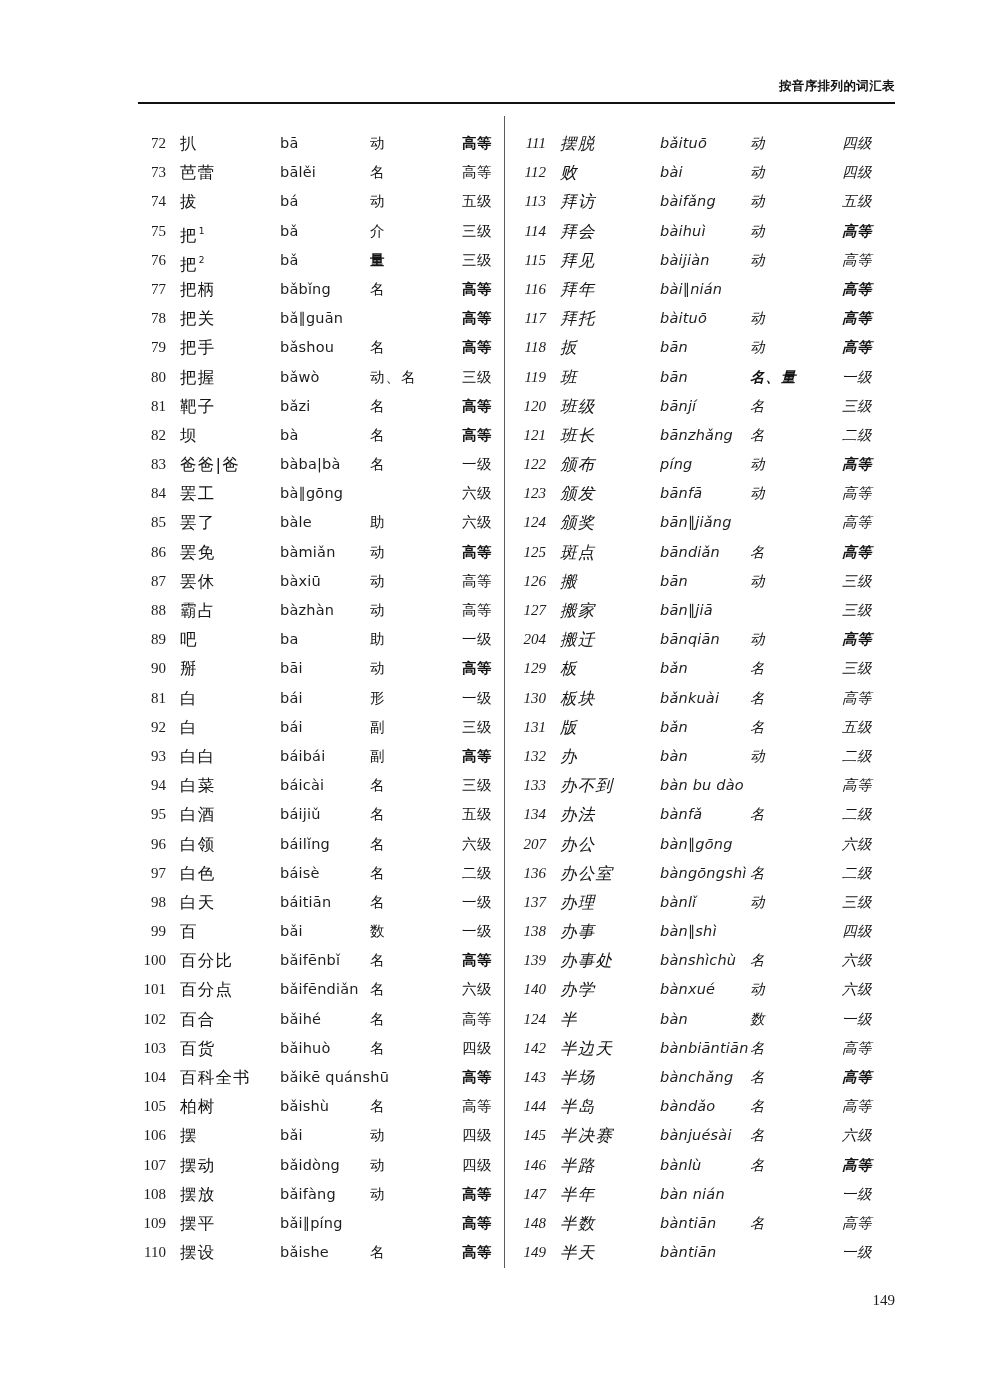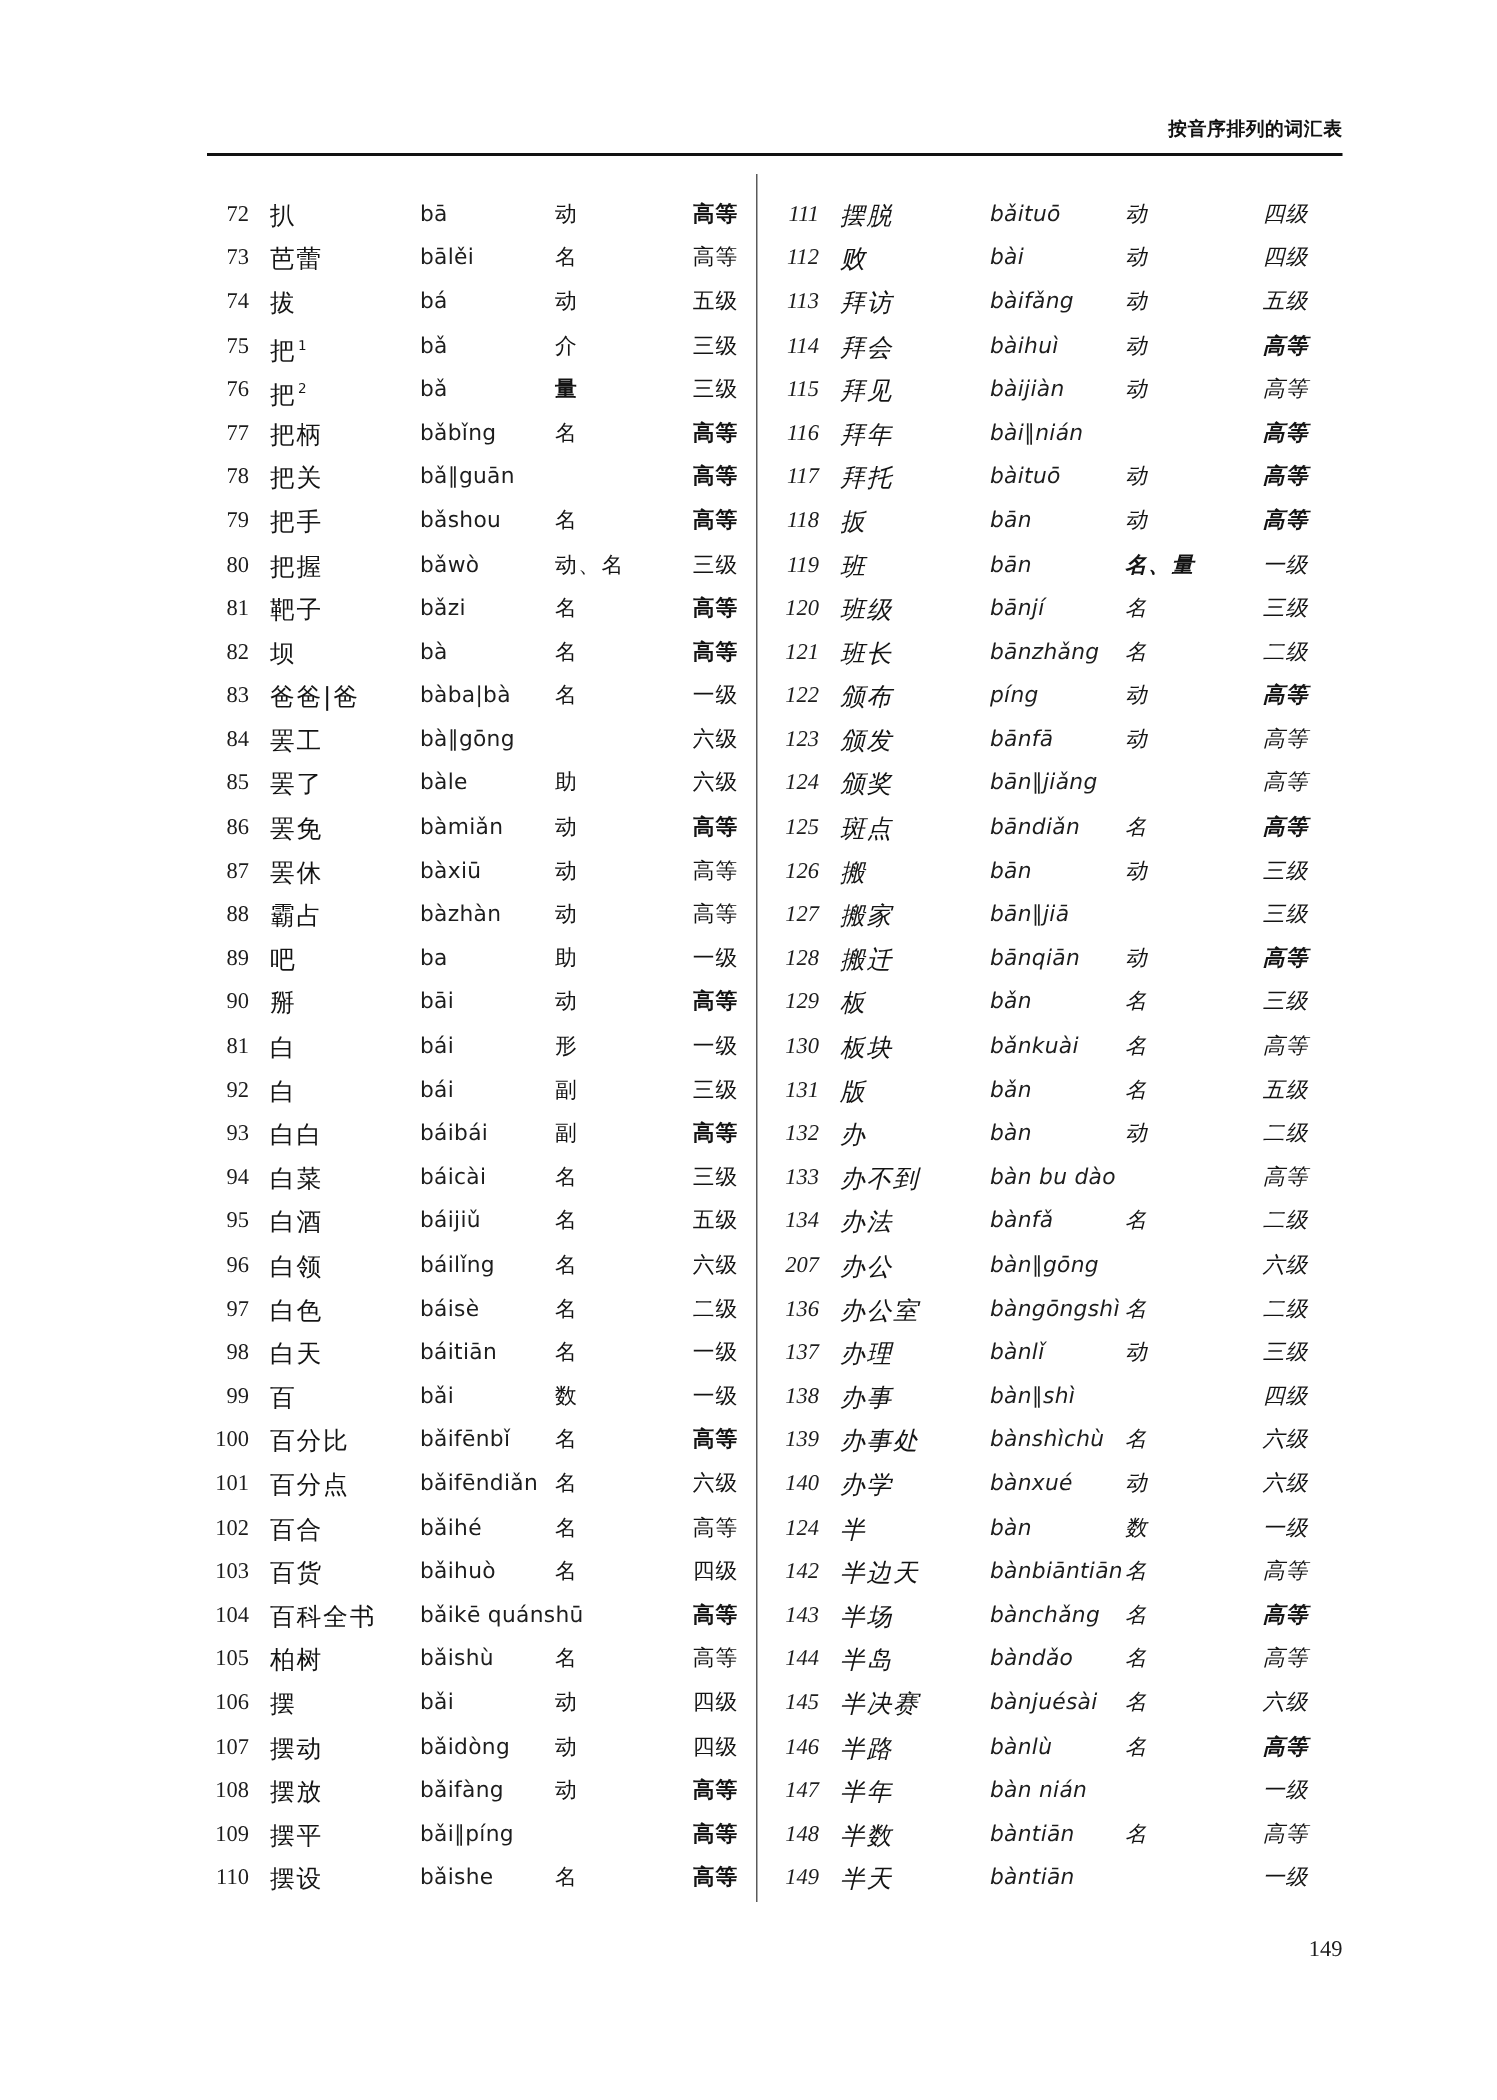--- a/index.html
+++ b/index.html
@@ -543,21 +543,21 @@
           <span class="c-level">三级</span>
         </div>
         <div class="vrow">
           <span class="c-num">127</span>
           <span class="c-word">搬家</span>
           <span class="c-pinyin">bān∥jiā</span>
           <span class="c-pos"></span>
           <span class="c-level">三级</span>
         </div>
         <div class="vrow">
-          <span class="c-num">128</span>
+          <span class="c-num">204</span>
           <span class="c-word">搬迁</span>
           <span class="c-pinyin">bānqiān</span>
           <span class="c-pos">动</span>
           <span class="c-level ink">高等</span>
         </div>
         <div class="vrow">
           <span class="c-num">129</span>
           <span class="c-word">板</span>
           <span class="c-pinyin">bǎn</span>
           <span class="c-pos">名</span>

